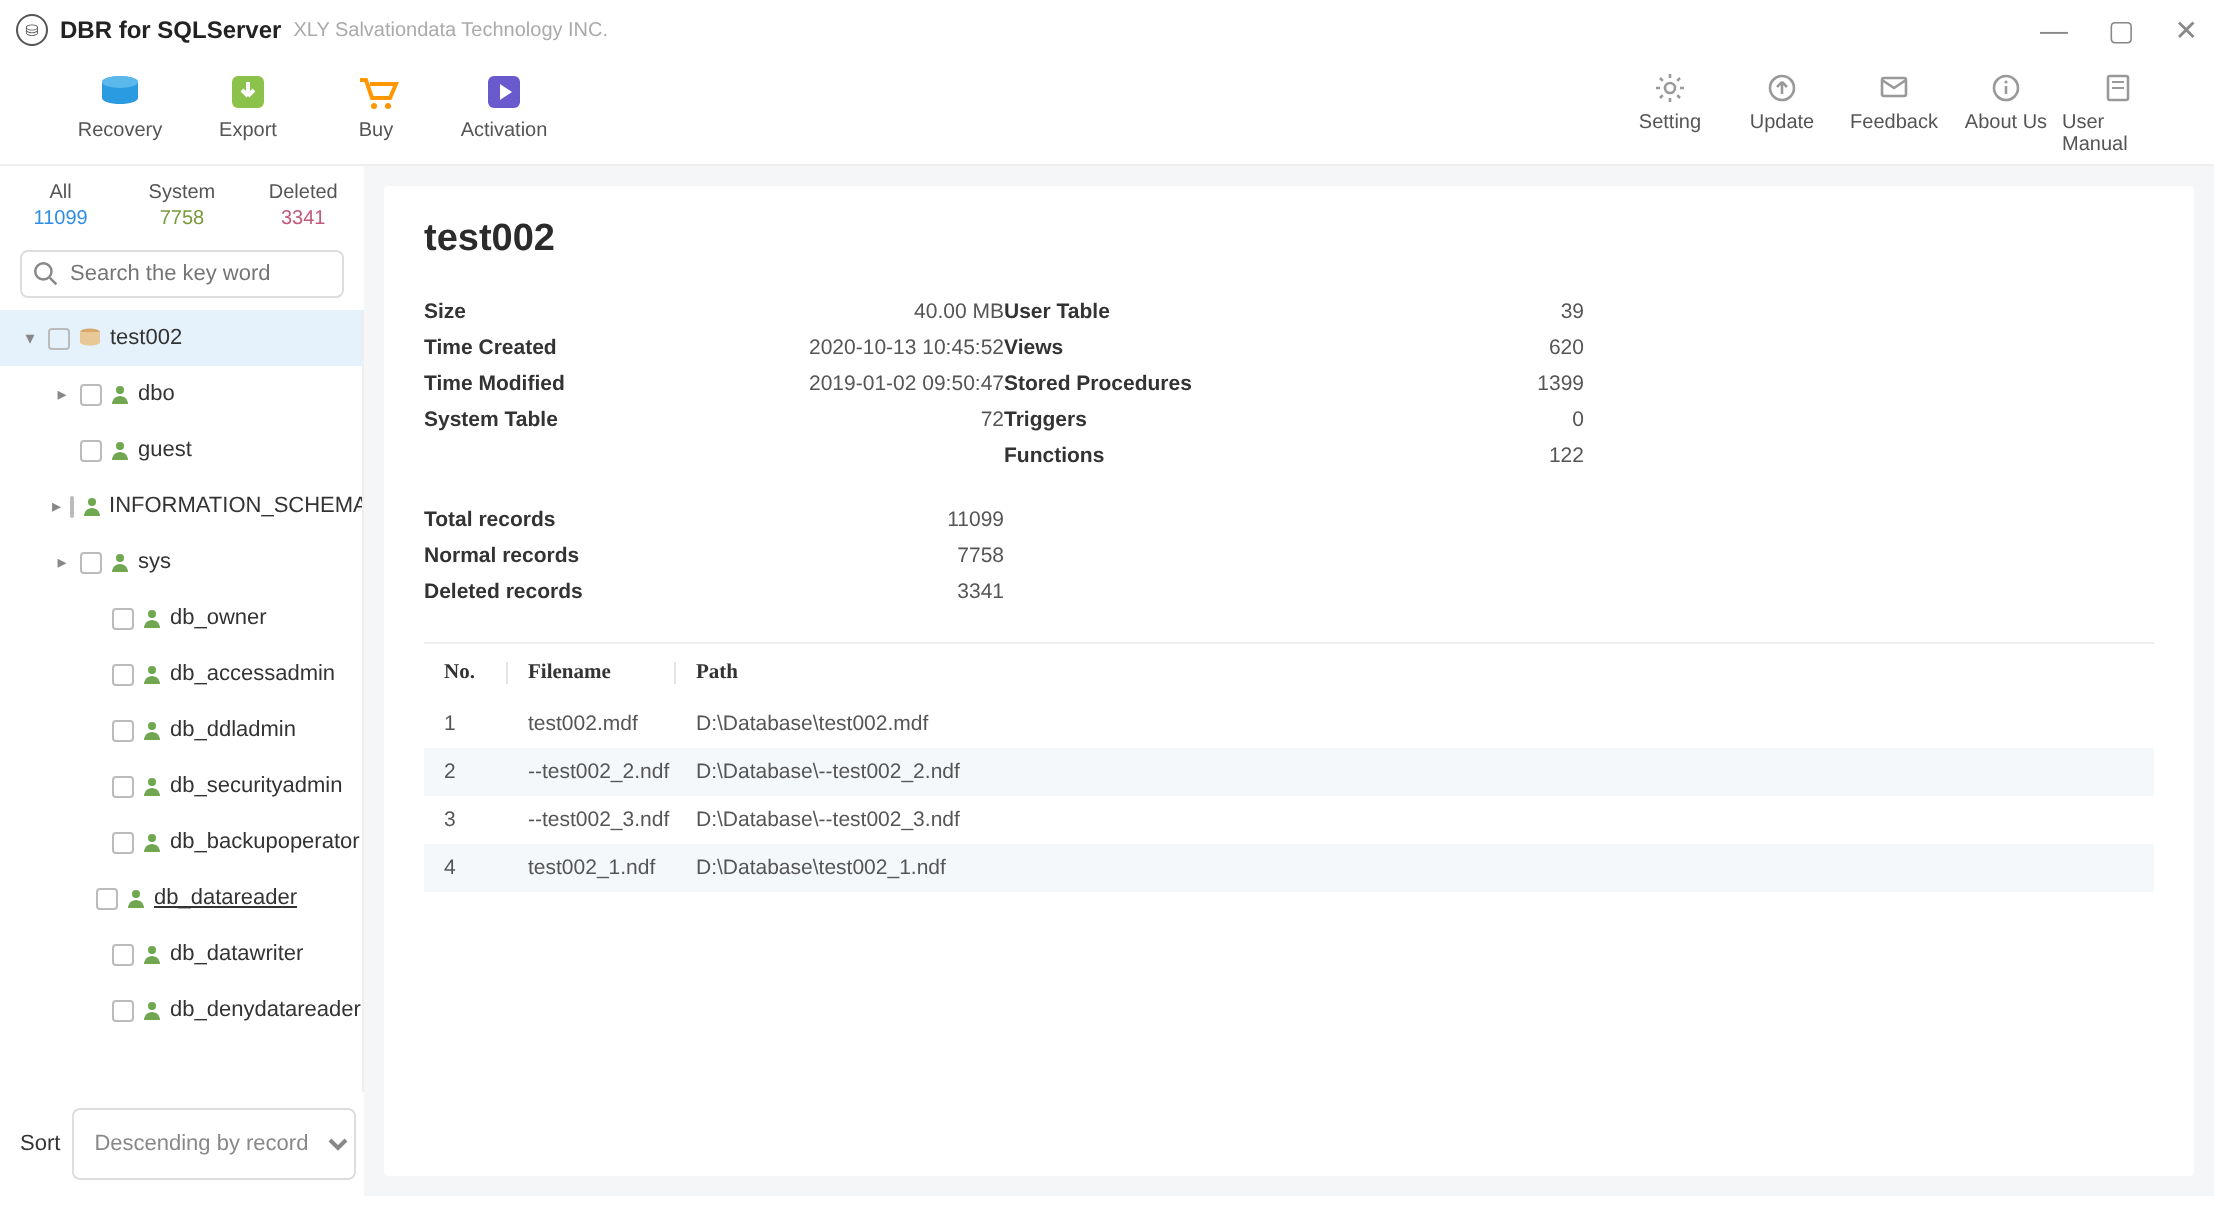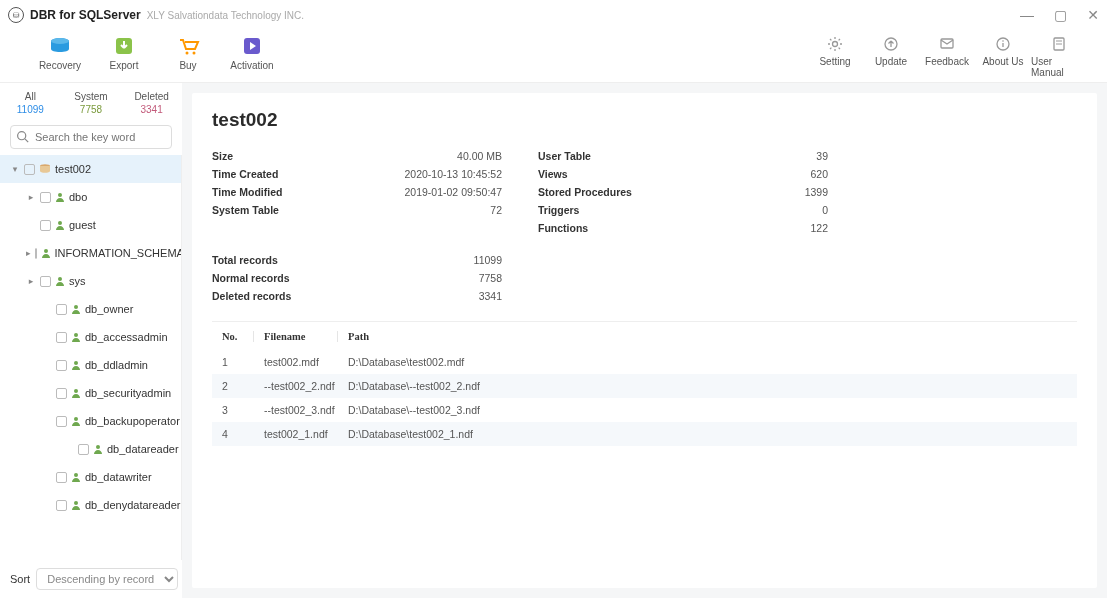--- a/index.html
+++ b/index.html
@@ -32,25 +32,25 @@
 .tree { flex: 1; overflow-y: auto; border-right: 1px solid #eee; position: relative; }
 .tree::-webkit-scrollbar { width: 8px; }
 .tree::-webkit-scrollbar-thumb { background: #ccc; border-radius: 4px; }
 .tree-row { display: flex; align-items: center; height: 28px; padding-left: 10px; font-size: 11px; cursor: pointer; white-space: nowrap; }
 .tree-row.sel { background: #e6f2fb; }
 .tree-row .exp { width: 10px; color: #888; font-size: 9px; text-align: center; }
 .tree-row .chk { width: 11px; height: 11px; border: 1px solid #bbb; border-radius: 2px; margin: 0 4px; }
 .tree-row .dbicon { width: 12px; height: 10px; margin-right: 4px; }
 .tree-row .usericon { width: 10px; height: 10px; margin-right: 4px; }
 .sortbar { display: flex; align-items: center; padding: 8px 10px; font-size: 11px; }
-.sortbar select { flex: 1; margin-left: 6px; height: 22px; border: 1px solid #ddd; border-radius: 4px; background: #fff; padding: 0 6px; font-size: 11px; color: #888; }
+.sortbar select { flex: 1; margin-left: 6px; height: 36px; border: 1px solid #ddd; border-radius: 4px; background: #fff; padding: 0 6px; font-size: 11px; color: #888; }
 .main { flex: 1; background: #f5f6f7; padding: 10px; overflow: hidden; }
 .panel { background: #fff; border-radius: 2px; height: 100%; padding: 16px 20px; overflow: hidden; display: flex; flex-direction: column; }
 .panel h1 { font-size: 19px; font-weight: bold; color: #2b2b2b; margin-bottom: 16px; }
-.info { display: flex; gap: 36px; }
+.info { display: flex; }
 .info-col { width: 290px; }
 .info-row { display: flex; justify-content: space-between; font-size: 10.5px; height: 18px; align-items: center; }
 .info-row .k { color: #333; font-weight: bold; }
 .info-row .v { color: #555; }
 .v-all { color: #2e8de6; }
 .v-normal { color: #7a9a3c; }
 .v-deleted { color: #c25a7a; }
 .files { margin-top: 16px; border-top: 1px solid #eee; flex: 1; }
 .fh { display: flex; height: 28px; align-items: center; font-size: 10.5px; color: #333; }
 .fh .c1, .fr .c1 { width: 42px; padding-left: 10px; border-right: 1px solid #eee; }
@@ -295,21 +295,21 @@
           <span class="exp"></span>
           <span class="chk"></span>
           <span>
             <svg class="usericon" viewBox="0 0 10 10">
               <circle cx="5" cy="3" r="2" fill="#6fa84f"></circle>
               <path d="M1 10c0-2.2 1.8-4 4-4s4 1.8 4 4" fill="#6fa84f"></path>
             </svg>
           </span>
           <span>db_backupoperator</span>
         </div>
-        <div class="tree-row" style="padding-left: 64px;">
+        <div class="tree-row" style="padding-left: 34px; text-decoration: underline;">
           <span class="exp"></span>
           <span class="chk"></span>
           <span>
             <svg class="usericon" viewBox="0 0 10 10">
               <circle cx="5" cy="3" r="2" fill="#6fa84f"></circle>
               <path d="M1 10c0-2.2 1.8-4 4-4s4 1.8 4 4" fill="#6fa84f"></path>
             </svg>
           </span>
           <span>db_datareader</span>
         </div>

